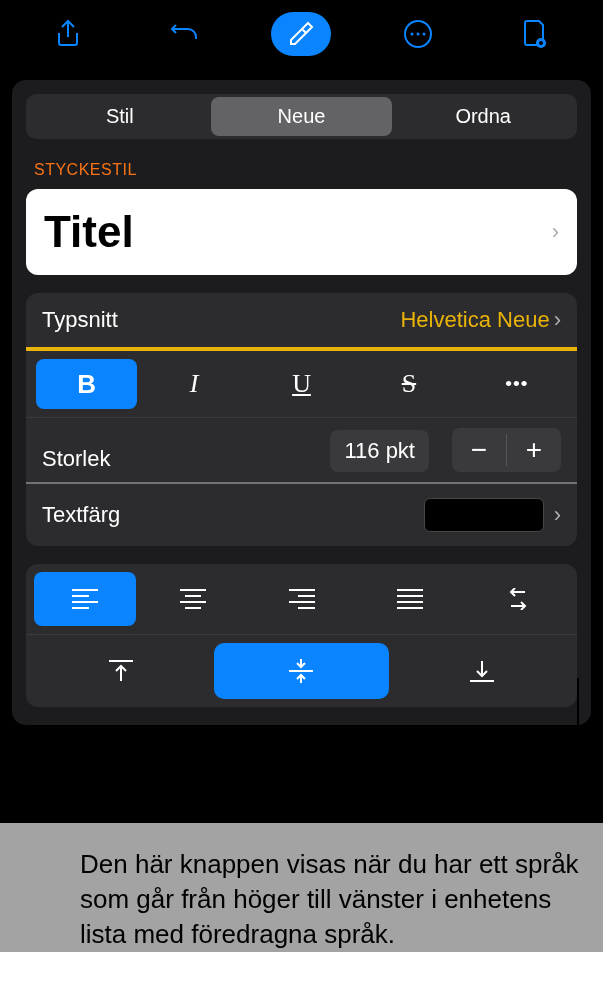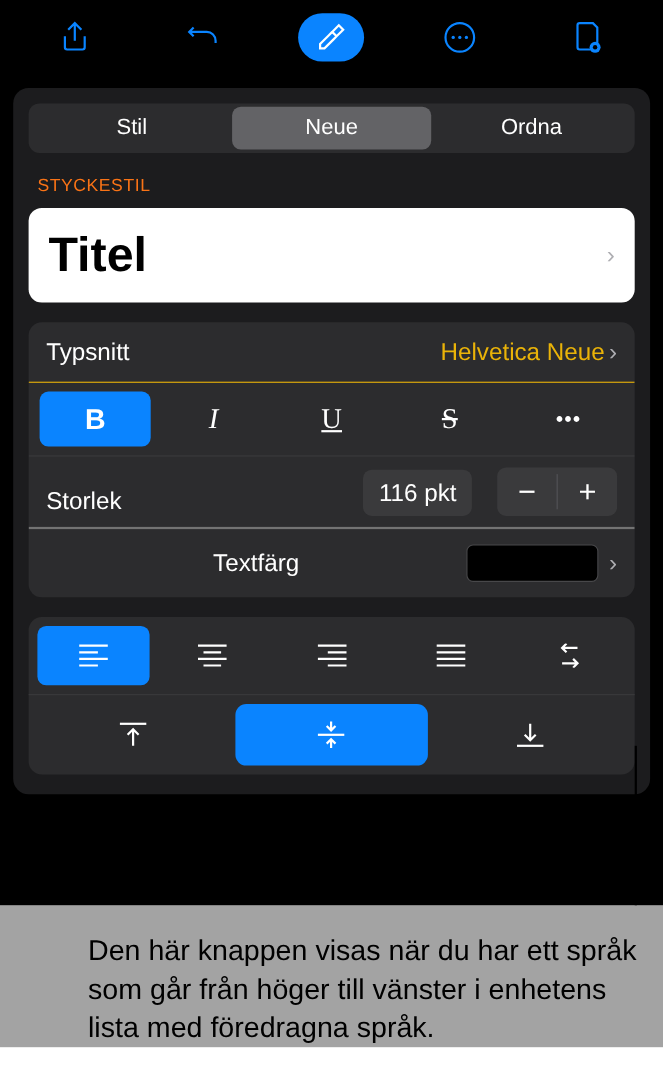--- a/index.html
+++ b/index.html
@@ -85,23 +85,23 @@
     border-radius: 12px;
     margin-bottom: 18px;
     overflow: hidden;
   }
   .row {
     display: flex;
     align-items: center;
     padding: 14px 16px;
     color: #fff;
     font-size: 22px;
-    border-bottom: 1px solid #eab308;
-  }
-  .row:last-child { border-bottom: none; text-align: center; }
+    border-bottom: 4px solid #eab308;
+  }
+  .row:last-child { border-bottom: none; }
   .row .label { flex: 1; }
   .row .value { color: #eab308; margin-right: 4px; }
 
   .format-row {
     display: flex;
     align-items: center;
     padding: 8px 10px;
     border-bottom: 1px solid #3a3a3c;
     gap: 6px;
   }

